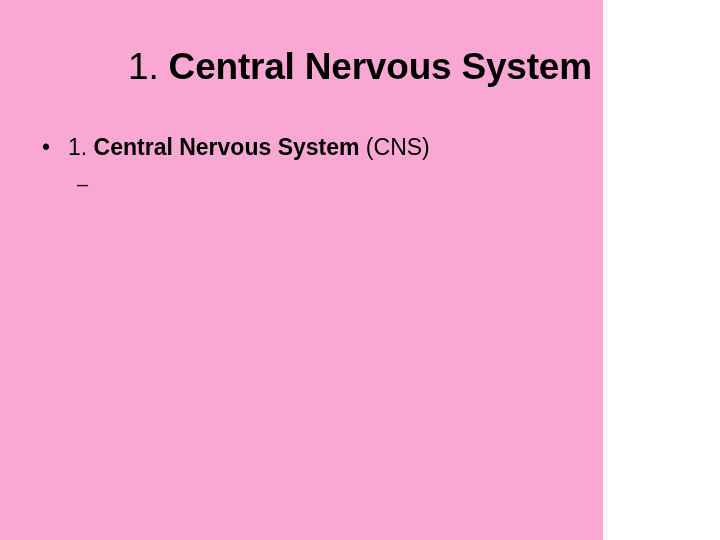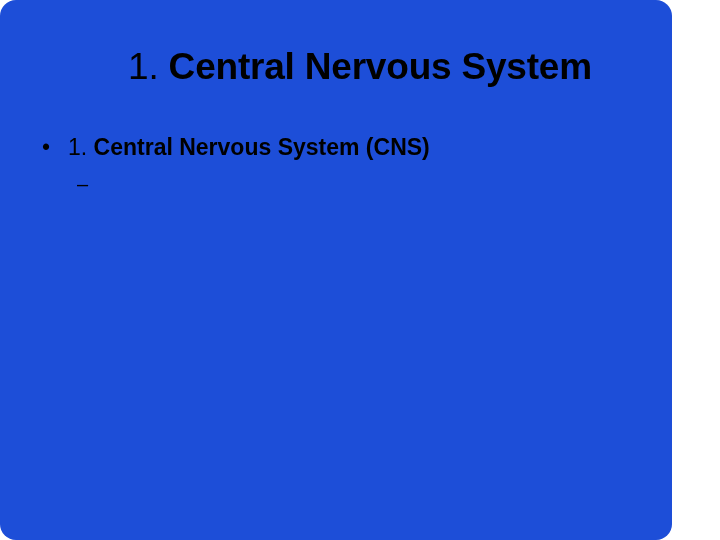--- a/index.html
+++ b/index.html
@@ -12,24 +12,23 @@
     height: 540px;
     background: #ffffff;
     font-family: "Liberation Sans", sans-serif;
     color: #000000;
     overflow: hidden;
     position: relative;
   }
 
   .slide {
     position: relative;
-    width: 672px;
+    width: 603px;
     height: 540px;
-    background: #1d4ed8;
-    border-radius: 16px;
+    background: #f9a8d4;
   }
 
   
   .slide-title {
     position: absolute;
     left: 0;
     top: 44px;
     width: 720px;
     text-align: center;
     font-size: 37px;
@@ -68,21 +67,21 @@
     font-size: 23px;
     line-height: 30px;
   }
   .bullet-l1 .b-num {
     font-weight: 400;
   }
   .bullet-l1 .b-strong {
     font-weight: 700;
   }
   .bullet-l1 .b-tail {
-    font-weight: 700;
+    font-weight: 400;
   }
 
   .bullet-l2 {
     position: relative;
     margin-top: 9px;
     padding-left: 102px;
     font-size: 20px;
     line-height: 27px;
     white-space: nowrap;
     font-weight: 400;

